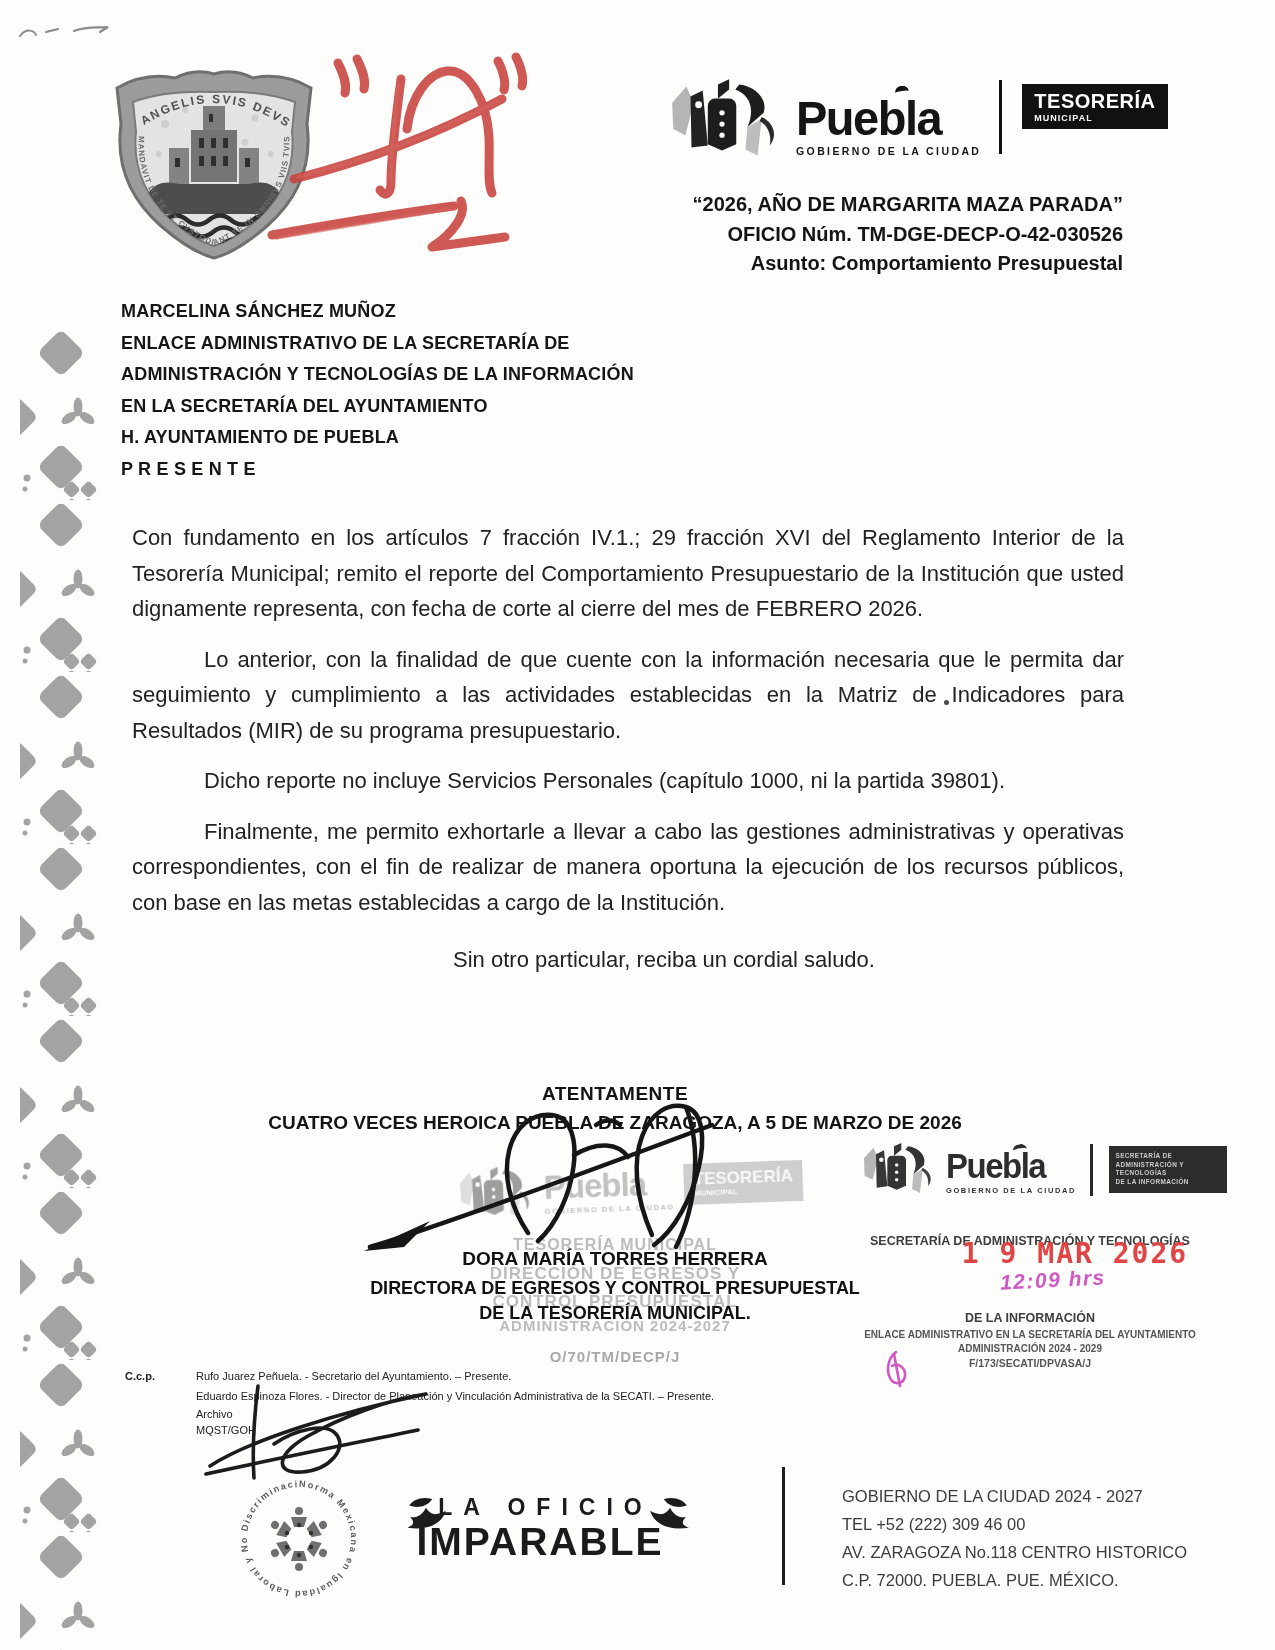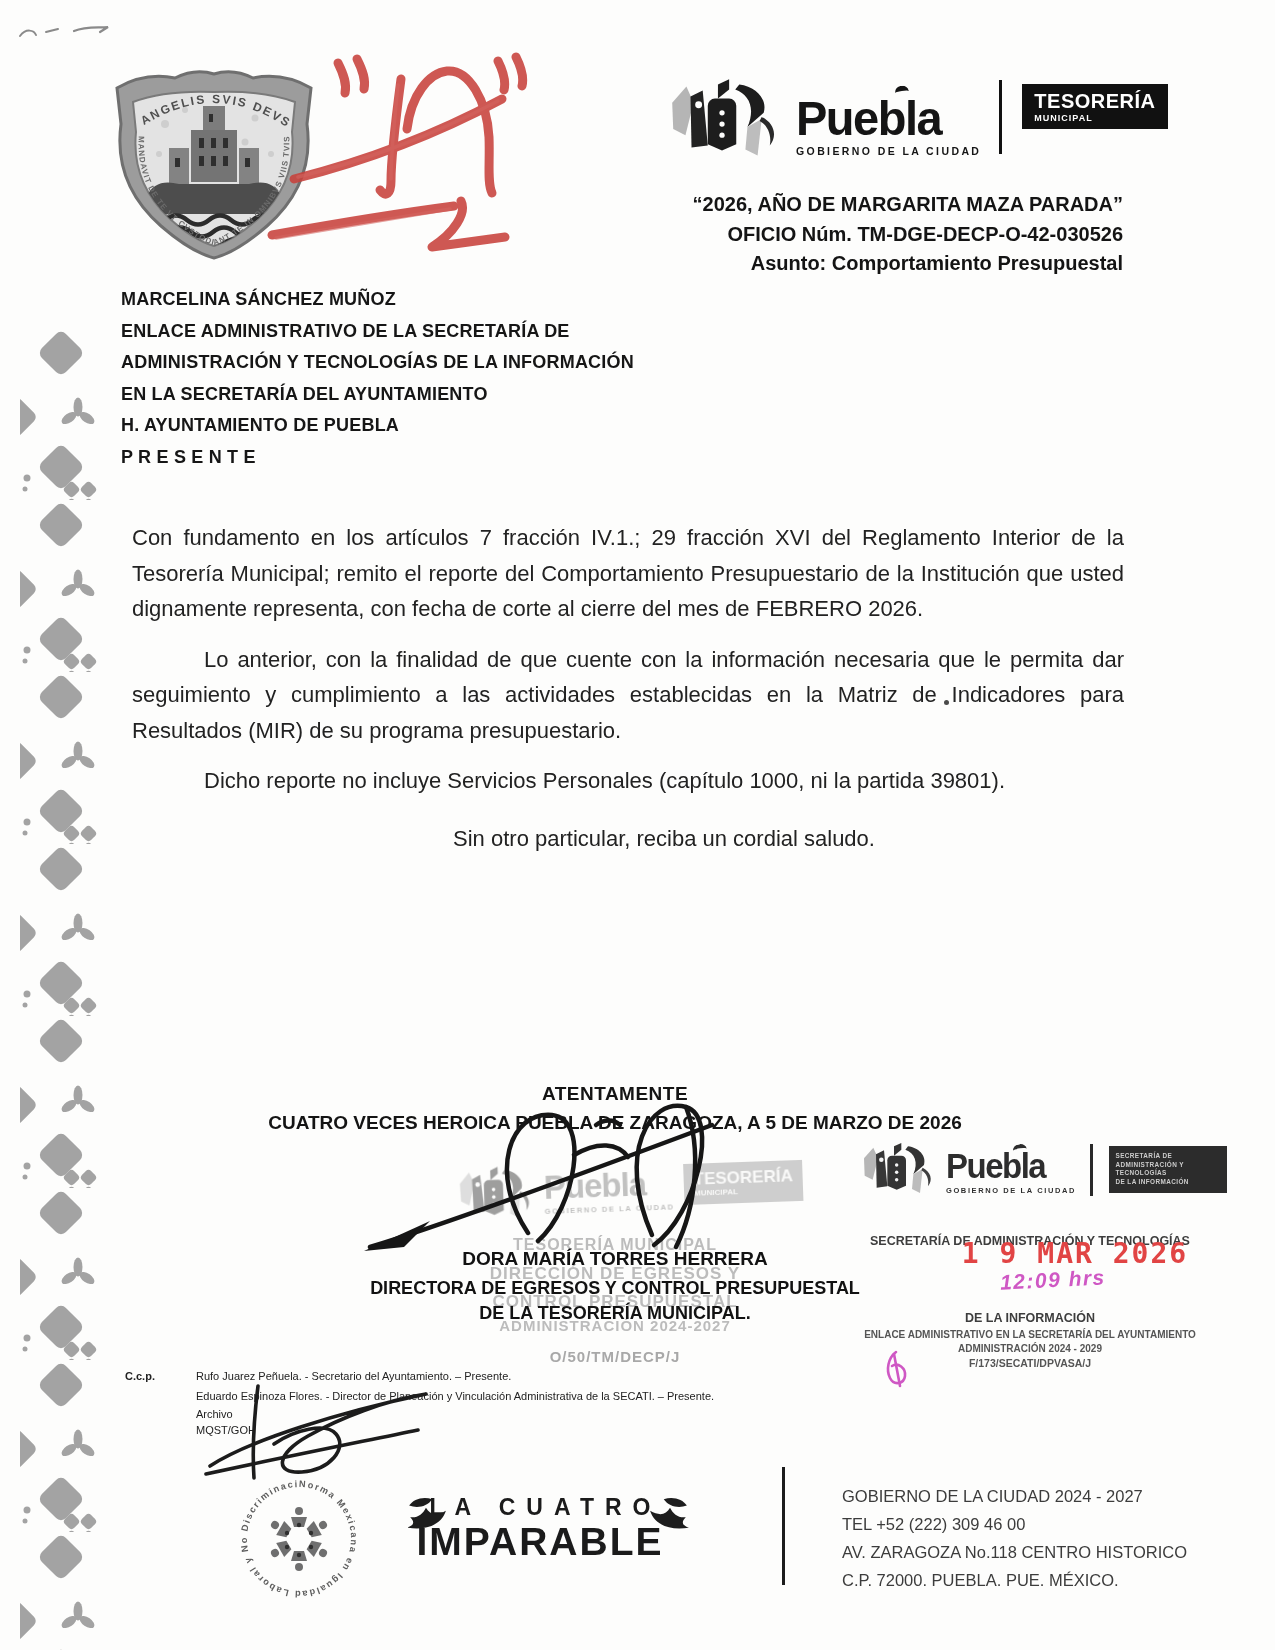--- a/index.html
+++ b/index.html
@@ -13,21 +13,21 @@
   .wordmark-wrap{display:flex;flex-direction:column;align-items:flex-start;margin-top:18px;}
   .wordmark{font-size:47px;font-weight:800;letter-spacing:-1.5px;line-height:1;color:#151515;transform:scaleY(1.04);position:relative;}
   .wordmark .tilde{position:absolute;top:-7px;left:68%;width:14px;height:7px;border-top:5px solid #151515;border-radius:60%;transform:rotate(-8deg);}
   .tagline{font-size:10.5px;font-weight:bold;letter-spacing:2.4px;margin-top:4px;color:#151515;}
   .hdr-divider{width:3px;height:74px;background:#111;margin:4px 6px 0 4px;}
   .badge{background:#111;color:#fff;padding:7px 12px 6px;margin-top:8px;line-height:1;}
   .badge .t1{font-size:20px;font-weight:800;letter-spacing:.5px;}
   .badge .t2{font-size:9px;font-weight:bold;letter-spacing:1px;margin-top:3px;}
   #hdr-lines{top:190px;right:152px;width:640px;text-align:right;font-size:20px;font-weight:800;line-height:29.5px;color:#141414;}
   
-  #recipient{left:121px;top:284px;font-size:18px;font-weight:800;line-height:31.6px;color:#161616;letter-spacing:.2px;}
+  #recipient{left:121px;top:296px;font-size:18px;font-weight:800;line-height:31.6px;color:#161616;letter-spacing:.2px;}
   
   #bodytext{left:132px;top:520px;width:992px;font-size:22px;line-height:35.5px;color:#222;}
   #bodytext p{margin:0 0 15px;text-align:justify;text-indent:72px;}
   #bodytext p.noind{text-indent:0;}
   #bodytext p.closing{margin-top:22px;text-align:center;}
   
   .centerline{left:225px;width:780px;text-align:center;font-weight:800;color:#141414;}
   #atent{top:1083px;font-size:19px;letter-spacing:.5px;}
   #placedate{top:1112px;font-size:19px;}
   
@@ -207,20 +207,21 @@
     <div>ADMINISTRACIÓN Y TECNOLOGÍAS DE LA INFORMACIÓN</div>
     <div>EN LA SECRETARÍA DEL AYUNTAMIENTO</div>
     <div>H. AYUNTAMIENTO DE PUEBLA</div>
     <div>P R E S E N T E</div>
   </div>
 
   <div class="abs" id="bodytext">
     <p class="noind">Con fundamento en los artículos 7 fracción IV.1.; 29 fracción XVI del Reglamento Interior de la Tesorería Municipal; remito el reporte del Comportamiento Presupuestario de la Institución que usted dignamente representa, con fecha de corte al cierre del mes de FEBRERO 2026.</p>
     <p>Lo anterior, con la finalidad de que cuente con la información necesaria que le permita dar seguimiento y cumplimiento a las actividades establecidas en la Matriz de Indicadores para Resultados (MIR) de su programa presupuestario.</p>
     <p>Dicho reporte no incluye Servicios Personales (capítulo 1000, ni la partida 39801).</p>
+    <p>Finalmente, me permito exhortarle a llevar a cabo las gestiones administrativas y operativas correspondientes, con el fin de realizar de manera oportuna la ejecución de los recursos públicos, con base en las metas establecidas a cargo de la Institución.</p>
     <p class="closing">Sin otro particular, reciba un cordial saludo.</p>
   </div>
 
   <div class="abs" style="left:944px;top:700px;width:5px;height:5px;border-radius:50%;background:#4a4a4a;"></div>
 
   <div class="abs centerline" id="atent">ATENTAMENTE</div>
   <div class="abs centerline" id="placedate">CUATRO VECES HEROICA PUEBLA DE ZARAGOZA, A 5 DE MARZO DE 2026</div>
 
   <div class="abs" style="left:452px;top:1160px;display:flex;gap:10px;align-items:flex-start;filter:grayscale(1) blur(0.4px);opacity:.42;transform:rotate(-2deg);z-index:1;">
     <svg style="width:82px;height:62px">
@@ -233,21 +234,21 @@
     <div style="background:#8f8f8f;color:#f4f4f4;padding:7px 10px;margin-top:6px;line-height:1;">
       <div style="font-size:17px;font-weight:800;">TESORERÍA</div>
       <div style="font-size:8px;font-weight:bold;margin-top:2px;">MUNICIPAL</div>
     </div>
   </div>
 
   <div class="abs faint-line" style="top:1236px;font-size:16px;">TESORERÍA MUNICIPAL</div>
   <div class="abs faint-line" style="top:1264px;font-size:17px;">DIRECCIÓN DE EGRESOS Y</div>
   <div class="abs faint-line" style="top:1292px;font-size:17px;">CONTROL PRESUPUESTAL</div>
   <div class="abs faint-line" style="top:1317px;font-size:15px;">ADMINISTRACIÓN 2024-2027</div>
-  <div class="abs faint-line" style="top:1348px;font-size:15px;color:#a8a8a8;">O/50/TM/DECP/J</div>
+  <div class="abs faint-line" style="top:1348px;font-size:15px;color:#a8a8a8;">O/70/TM/DECP/J</div>
 
   <svg class="abs" style="left:360px;top:1095px;z-index:4;" width="420" height="175">
     <g stroke="#161616" stroke-width="4.5" fill="none" stroke-linecap="round" stroke-linejoin="round">
       <path d="M10,152 C90,128 240,72 352,30"></path>
       <path d="M168,138 C128,78 150,16 192,20 C230,24 216,112 178,146"></path>
       <path d="M292,140 C256,58 290,2 326,12 C360,22 336,120 294,150"></path>
       <path d="M326,12 C342,54 336,112 316,152"></path>
       <path d="M214,60 C238,46 258,48 268,62"></path>
       <path d="M236,30 C244,24 254,24 260,30"></path>
     </g>
@@ -343,21 +344,21 @@
           <circle cx="78" cy="60" r="2.2"></circle>
           <circle cx="78" cy="74" r="2.2"></circle>
         <circle cx="66" cy="82" r="2.2"></circle>
           <circle cx="54" cy="74" r="2.2"></circle>
           <circle cx="54" cy="60" r="2.2"></circle>
       </g>
     </g>
   </svg>
 
   <div class="abs" id="capital">
-    <div class="l1">LA CUATRO</div>
+    <div class="l1">LA OFICIO</div>
     <div class="l2">IMPARABLE</div>
   </div>
   <svg class="abs" style="left:408px;top:1496px" width="42" height="36">
       <use href="#wing" transform="scale(-1,1) translate(-40,0)"></use>
     </svg>
   <svg class="abs" style="left:648px;top:1496px" width="42" height="36">
       <use href="#wing"></use>
     </svg>
 
   <div class="abs" id="vbar"></div>

